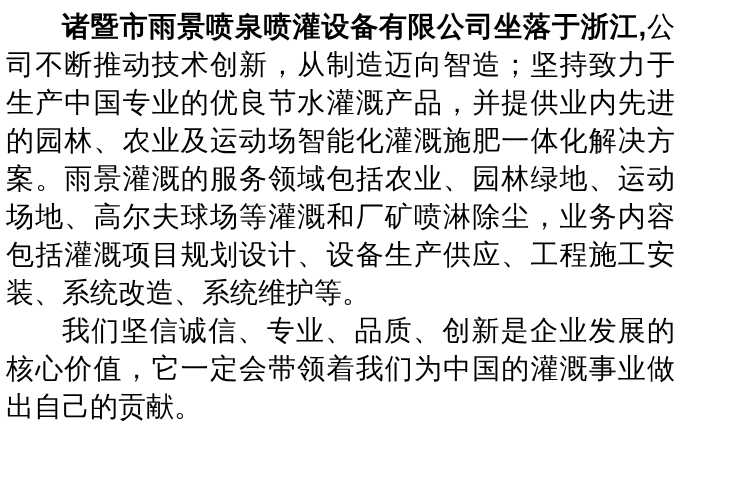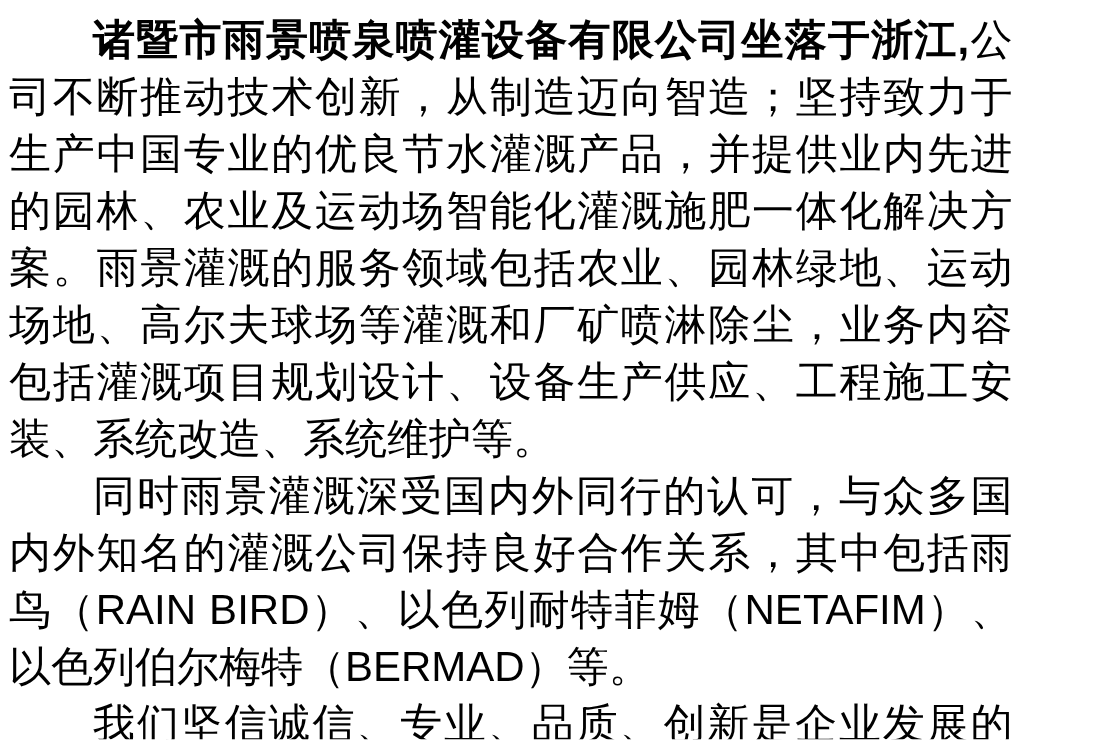--- a/index.html
+++ b/index.html
@@ -30,17 +30,16 @@
     font-weight: 800;
   }
 </style>
 </head>
 <body>
 
 <div class="page">
 
   <p class="body-text"><strong class="lead">诸暨市雨景喷泉喷灌设备有限公司坐落于浙江,</strong><span>公司不断推动技术创新，从制造迈向智造；坚持致力于生产中国专业的优良节水灌溉产品，并提供业内先进的园林、农业及运动场智能化灌溉施肥一体化解决方案。雨景灌溉的服务领域包括农业、园林绿地、运动场地、高尔夫球场等灌溉和厂矿喷淋除尘，业务内容包括灌溉项目规划设计、设备生产供应、工程施工安装、系统改造、系统维护等。</span></p>
 
-  <p class="body-text">同时雨景灌溉深受国内外同行的认可，与众多国内外知名的灌溉公司保持良好合作关系，其中包括雨鸟（RAIN BIRD）、以色列耐特菲姆（NETAFIM）、以色列伯尔梅特（BERMAD）等。</p>
 
   <p class="body-text">我们坚信诚信、专业、品质、创新是企业发展的核心价值，它一定会带领着我们为中国的灌溉事业做出自己的贡献。</p>
 
 </div>
 
 </body></html>

